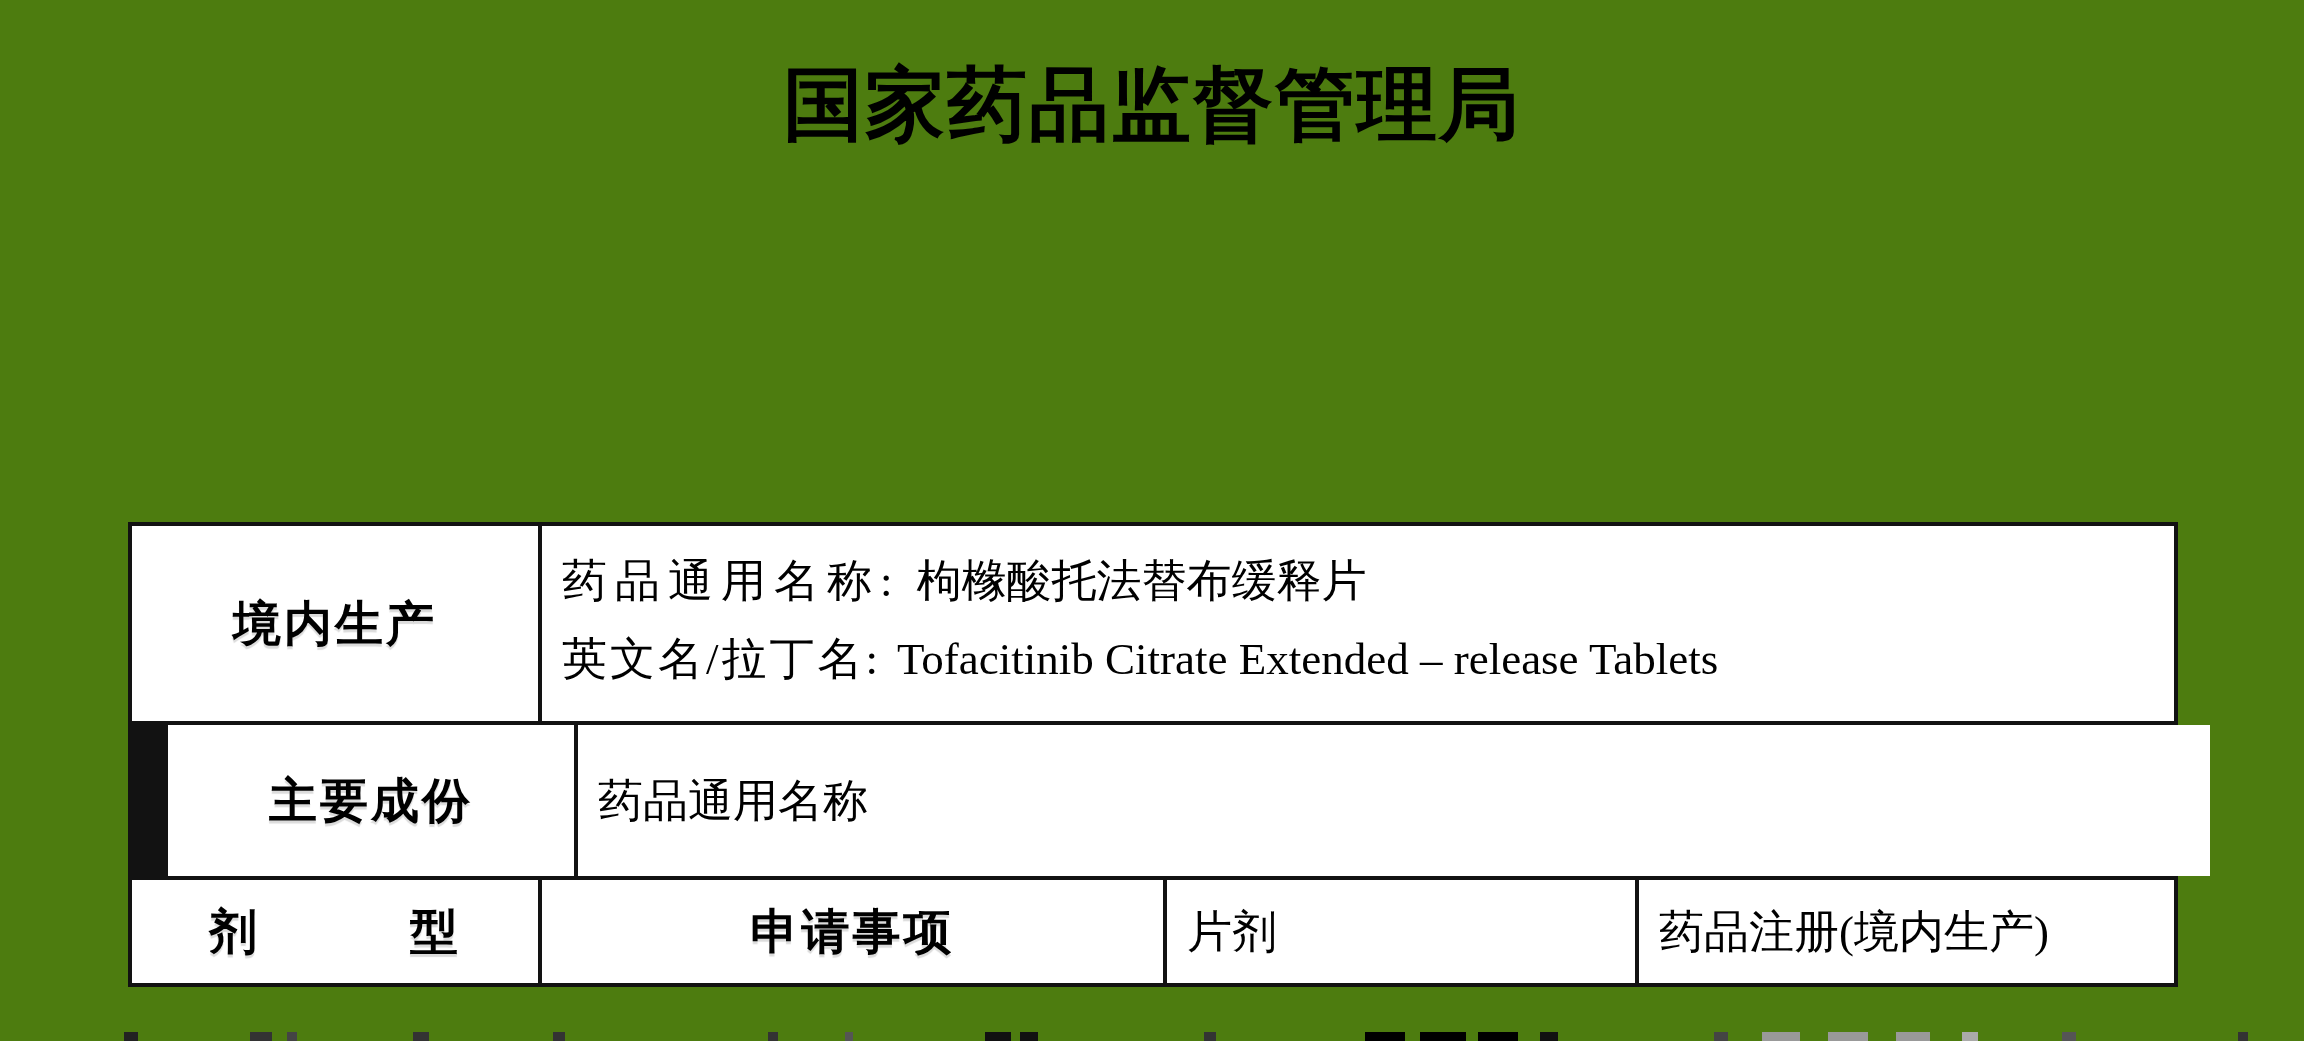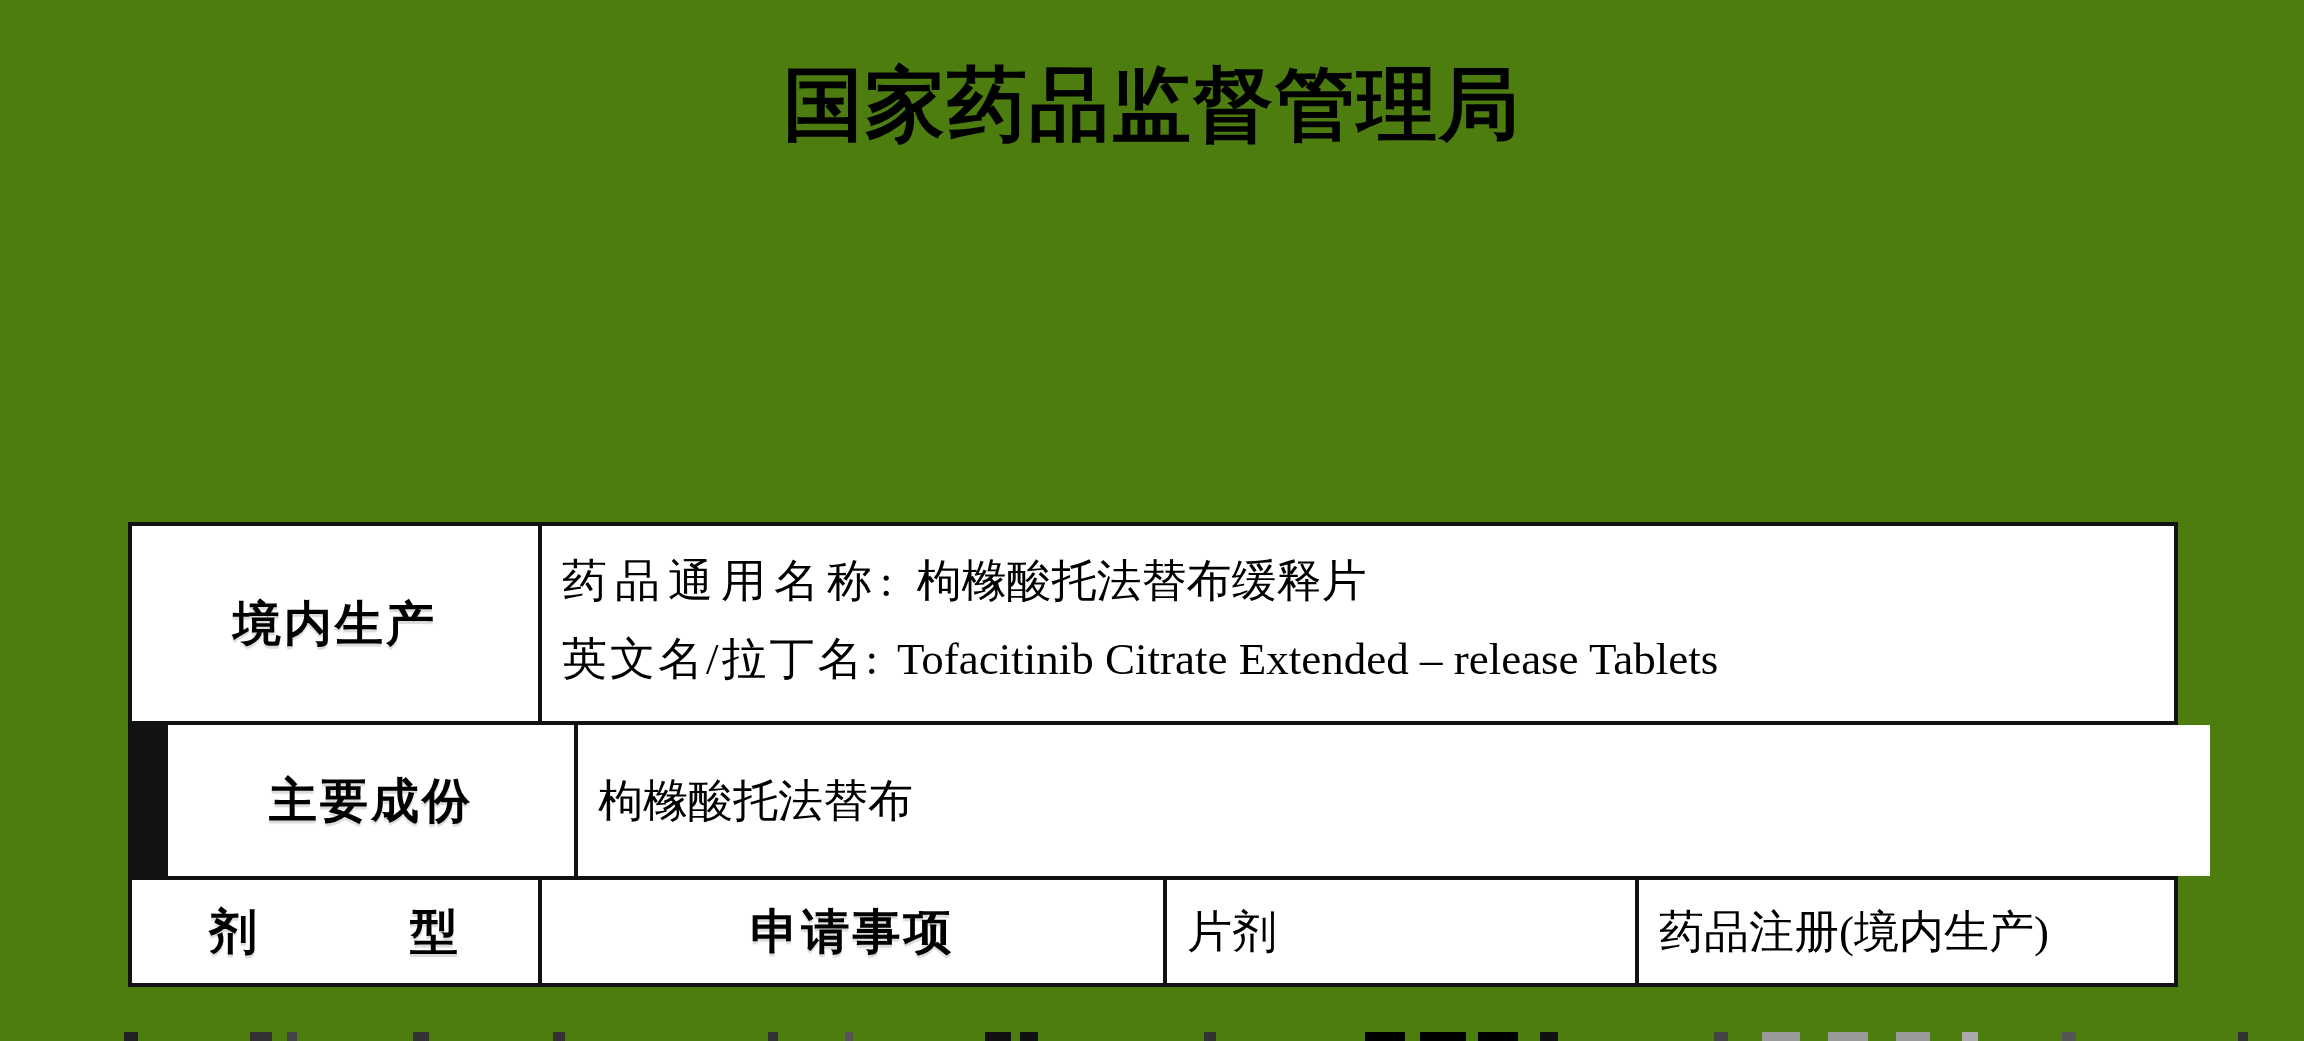--- a/index.html
+++ b/index.html
@@ -76,21 +76,21 @@
           <span class="inline-label">药品通用名称:</span><span>枸橼酸托法替布缓释片</span>
         </div>
         <div class="name-line">
           <span class="inline-label en">英文名/拉丁名:</span><span>Tofacitinib Citrate Extended – release Tablets</span>
         </div>
       </div>
     </div>
 
     <div class="t-row row-2">
       <div class="cell head">主要成份</div>
-      <div class="cell value">枸橼酸托法替布</div>
+      <div class="cell value">药品通用名称</div>
     </div>
 
     <div class="t-row row-3">
       <div class="cell head">
         <span class="dosage-spread">
           <span>剂</span>
           <span>型</span>
         </span>
       </div>
       <div class="cell head">申请事项</div>

